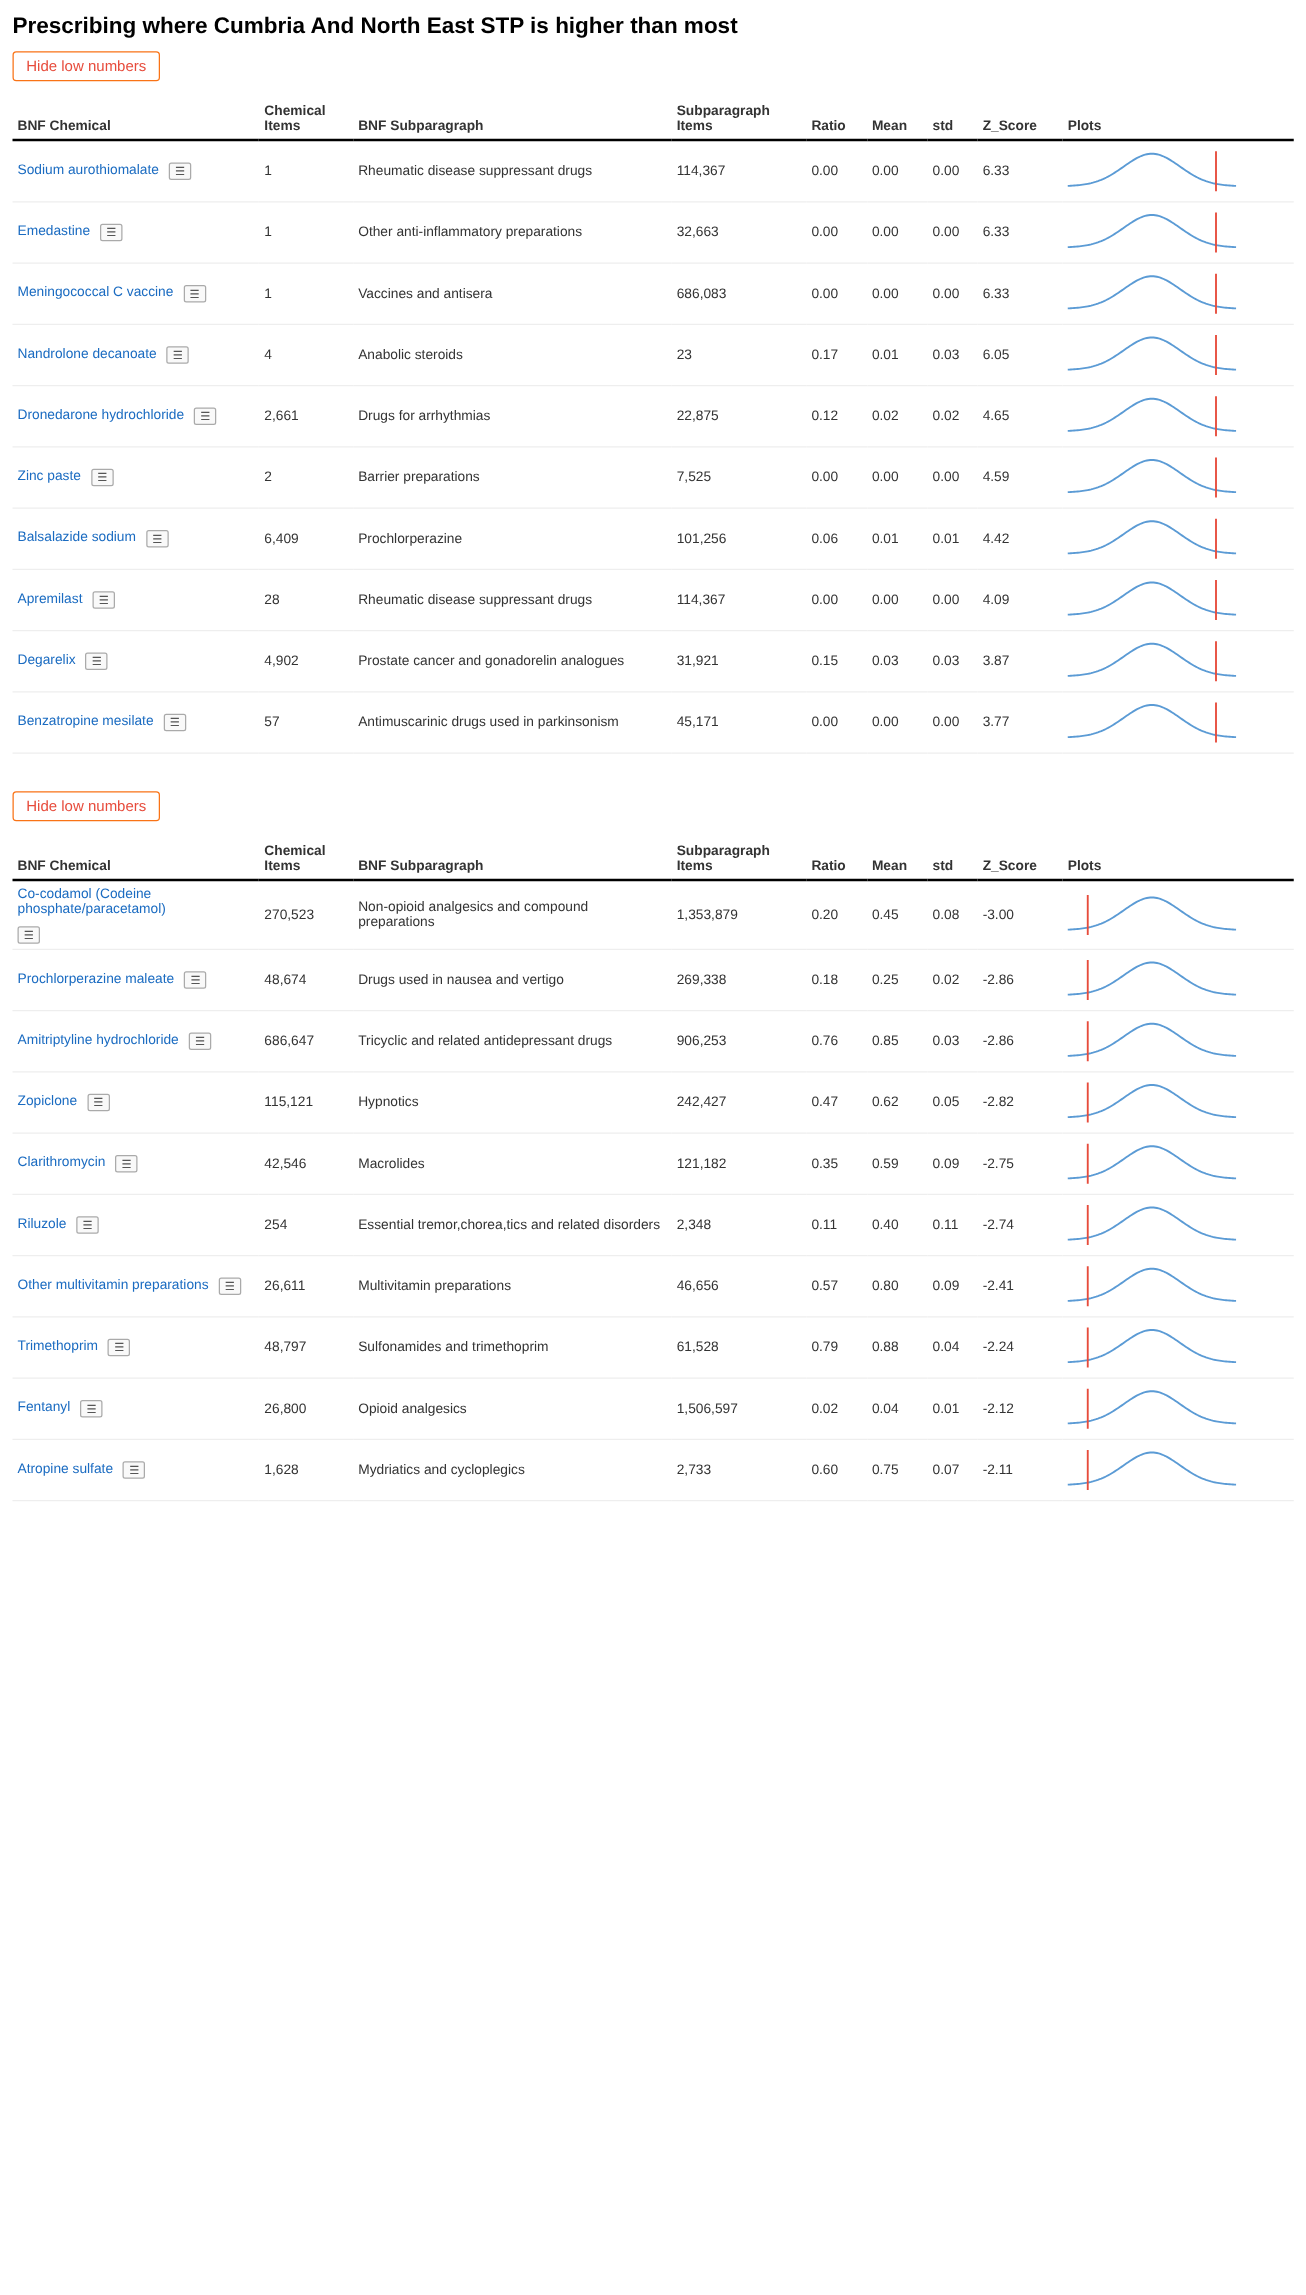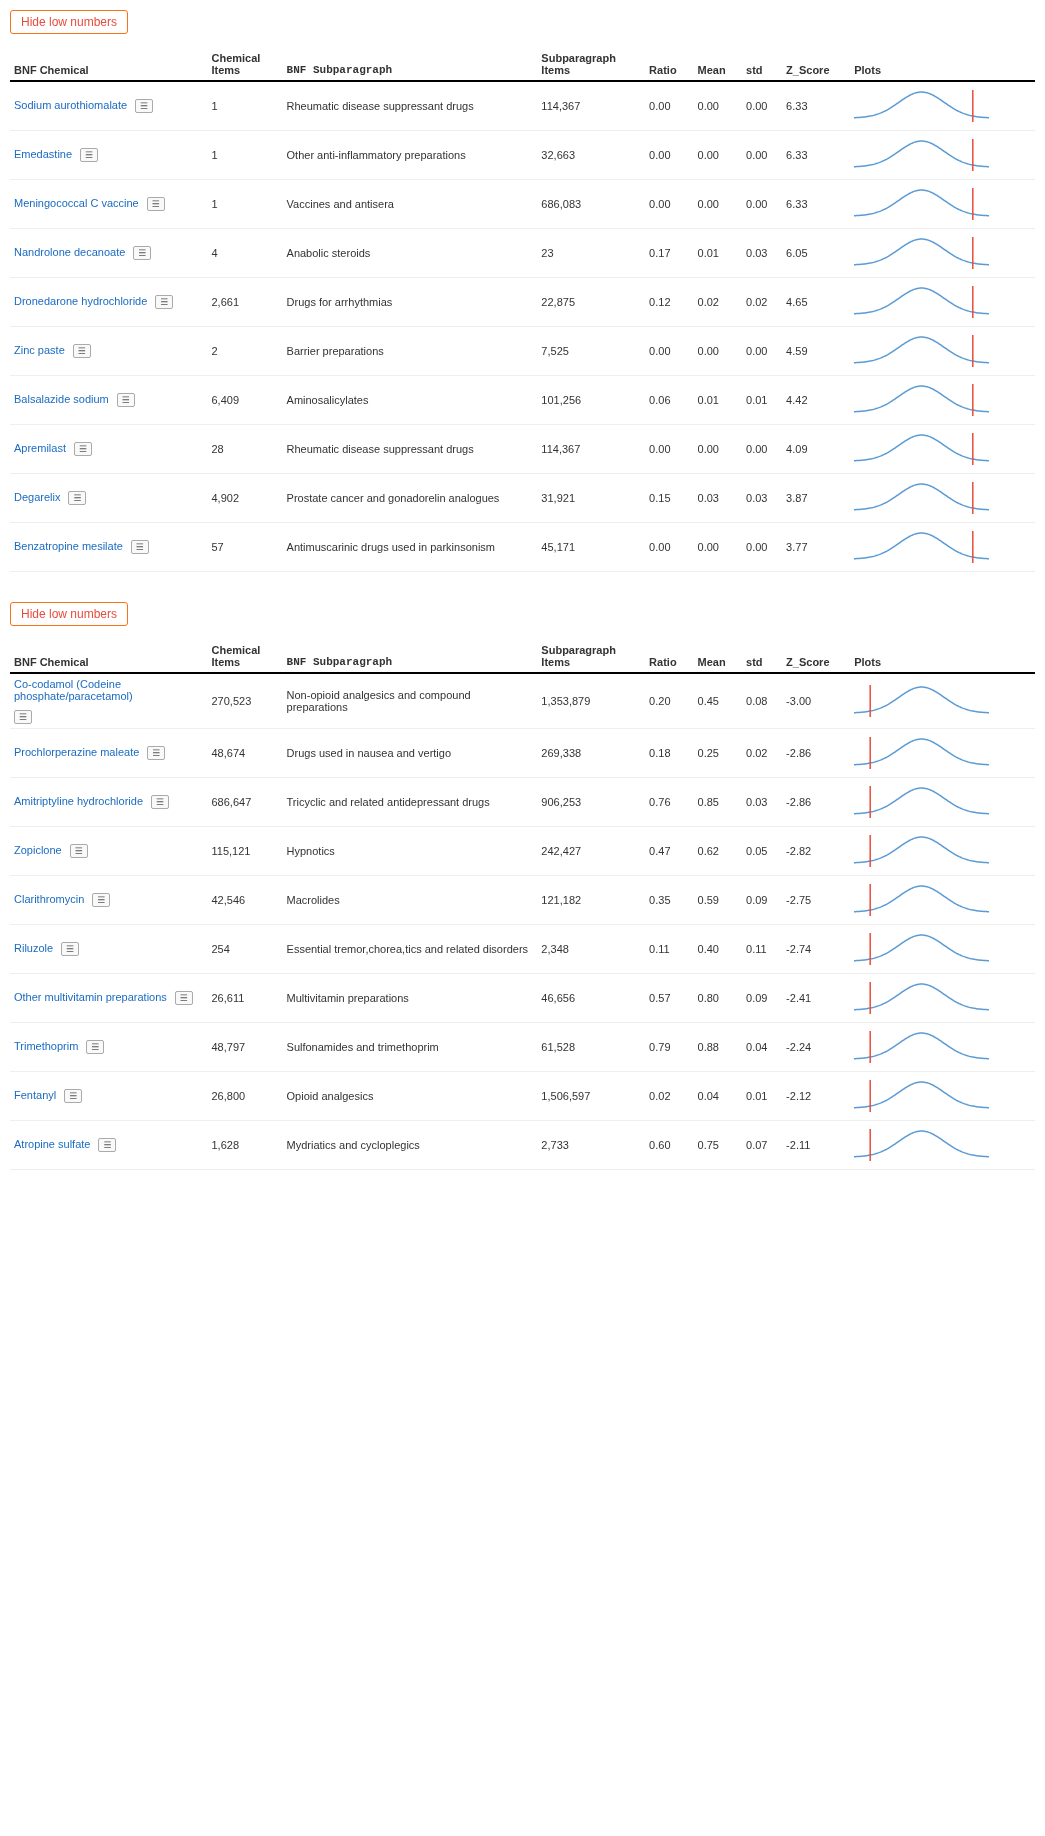--- a/index.html
+++ b/index.html
@@ -60,34 +60,35 @@
       background: #f9f9f9;
       flex-shrink: 0;
     }
     .num-col { width: 55px; text-align: left; }
     .ratio-col { width: 38px; }
     .mean-col { width: 38px; }
     .std-col { width: 28px; }
     .zscore-col { width: 42px; }
     .plot-col { width: 140px; }
     .bnf-chem-col { width: 155px; }
-    .bnf-sub-col { width: 200px; font-family: Liberation Mono, monospace; }
+    .bnf-sub-col { width: 200px; }
 
     
     .sparkline {
       width: 135px;
       height: 40px;
       display: block;
     }
     .section-block { margin-bottom: 20px; }
   </style>
 </head>
 <body>
 
 <div class="section-block">
+  <h1>Prescribing where Cumbria And North East STP is higher than most</h1>
   <button class="hide-btn">Hide low numbers</button>
 
   <table>
     <thead>
       <tr>
         <th class="bnf-chem-col">BNF Chemical</th>
         <th class="num-col">
           <span>Chemical Items</span>
         </th>
         <th class="bnf-sub-col">BNF Subparagraph</th>
@@ -229,21 +230,21 @@
           </td>
         </tr>
         <tr>
           <td>
             <div class="chem-cell">
       <a class="chem-link" href="#">Balsalazide sodium</a>
       <span class="icon-btn">☰</span>
     </div>
           </td>
           <td>6,409</td>
-          <td>Aminosalicylates</td>
+          <td>Prochlorperazine</td>
           <td>101,256</td>
           <td>0.06</td>
           <td>0.01</td>
           <td>0.01</td>
           <td>4.42</td>
           <td>
             <svg class="sparkline" viewBox="0 0 135 40" xmlns="http://www.w3.org/2000/svg">
     <path d="M 0,31.7111660900057 L 1.35,31.654824902591116 L 2.7,31.588975913663713 L 4.05,31.51232372393689 L 5.4,31.423455909153766 L 6.75,31.320843343798128 L 8.1,31.202842865355805 L 9.450000000000001,31.06770264241324 L 10.8,30.91357060140184 L 12.15,30.738506245768797 L 13.5,30.540496166312522 L 14.85,30.317473491188103 L 16.2,30.067341457879472 L 17.55,29.788001206952266 L 18.900000000000002,29.47738379892654 L 20.25,29.133486342083383 L 21.6,28.754411992108345 L 22.950000000000003,28.33841344660012 L 24.3,27.88393941182959 L 25.65,27.389683369657295 L 27,26.854633823826017 L 28.349999999999998,26.27812506213531 L 29.7,25.65988733991036 L 31.05,25.00009527658841 L 32.4,24.299413167093064 L 33.75,23.559035848682907 L 35.1,22.780723737416626 L 36.45,21.966830660814303 L 37.800000000000004,21.120323168261073 L 39.15,20.24479010049985 L 40.5,19.34444134504074 L 41.85,18.424094894692526 L 43.2,17.489151559166253 L 44.550000000000004,16.545556950494316 L 45.900000000000006,15.599750665766866 L 47.25,14.658602917679673 L 48.6,13.72933920542166 L 49.95,12.819453965128105 L 51.3,11.936614479262317 L 52.65,11.088556646199677 L 54,10.28297450330692 L 55.349999999999994,9.527405647750765 L 56.699999999999996,8.829114898891206 L 58.05,8.194978685588584 L 59.4,7.63137271407038 L 60.75,7.144065472339403 L 62.1,6.73812005308281 L 63.449999999999996,6.417806628914782 L 64.8,6.186527694500853 L 66.15,6.04675790526063 L 67.5,6 L 68.85,6.04675790526063 L 70.2,6.186527694500853 L 71.55,6.417806628914782 L 72.9,6.73812005308281 L 74.25,7.144065472339403 L 75.60000000000001,7.63137271407038 L 76.94999999999999,8.194978685588584 L 78.3,8.829114898891198 L 79.64999999999999,9.527405647750765 L 81,10.28297450330692 L 82.35,11.088556646199677 L 83.7,11.936614479262317 L 85.05,12.819453965128105 L 86.4,13.72933920542166 L 87.75,14.658602917679673 L 89.10000000000001,15.599750665766866 L 90.45,16.545556950494323 L 91.80000000000001,17.489151559166253 L 93.14999999999999,18.424094894692516 L 94.5,19.344441345040728 L 95.85,20.24479010049984 L 97.2,21.120323168261084 L 98.55,21.966830660814303 L 99.9,22.780723737416622 L 101.25,23.559035848682907 L 102.6,24.29941316709307 L 103.95,25.00009527658841 L 105.3,25.659887339910355 L 106.65,26.27812506213531 L 108,26.854633823826024 L 109.35000000000001,27.3896833696573 L 110.69999999999999,27.88393941182959 L 112.05,28.33841344660012 L 113.39999999999999,28.754411992108345 L 114.75,29.13348634208338 L 116.1,29.47738379892654 L 117.45,29.788001206952266 L 118.8,30.067341457879472 L 120.15,30.317473491188103 L 121.5,30.540496166312526 L 122.85000000000001,30.738506245768797 L 124.2,30.91357060140184 L 125.55000000000001,31.06770264241324 L 126.89999999999999,31.202842865355805 L 128.25,31.320843343798124 L 129.6,31.423455909153766 L 130.95,31.512323723936895 L 132.3,31.588975913663713 L 133.65,31.654824902591116 L 135,31.7111660900057" fill="none" stroke="#5b9bd5" stroke-width="1.5"></path>
     <line x1="118.8" y1="4" x2="118.8" y2="36" stroke="#e74c3c" stroke-width="1.5"></line>
   </svg>

